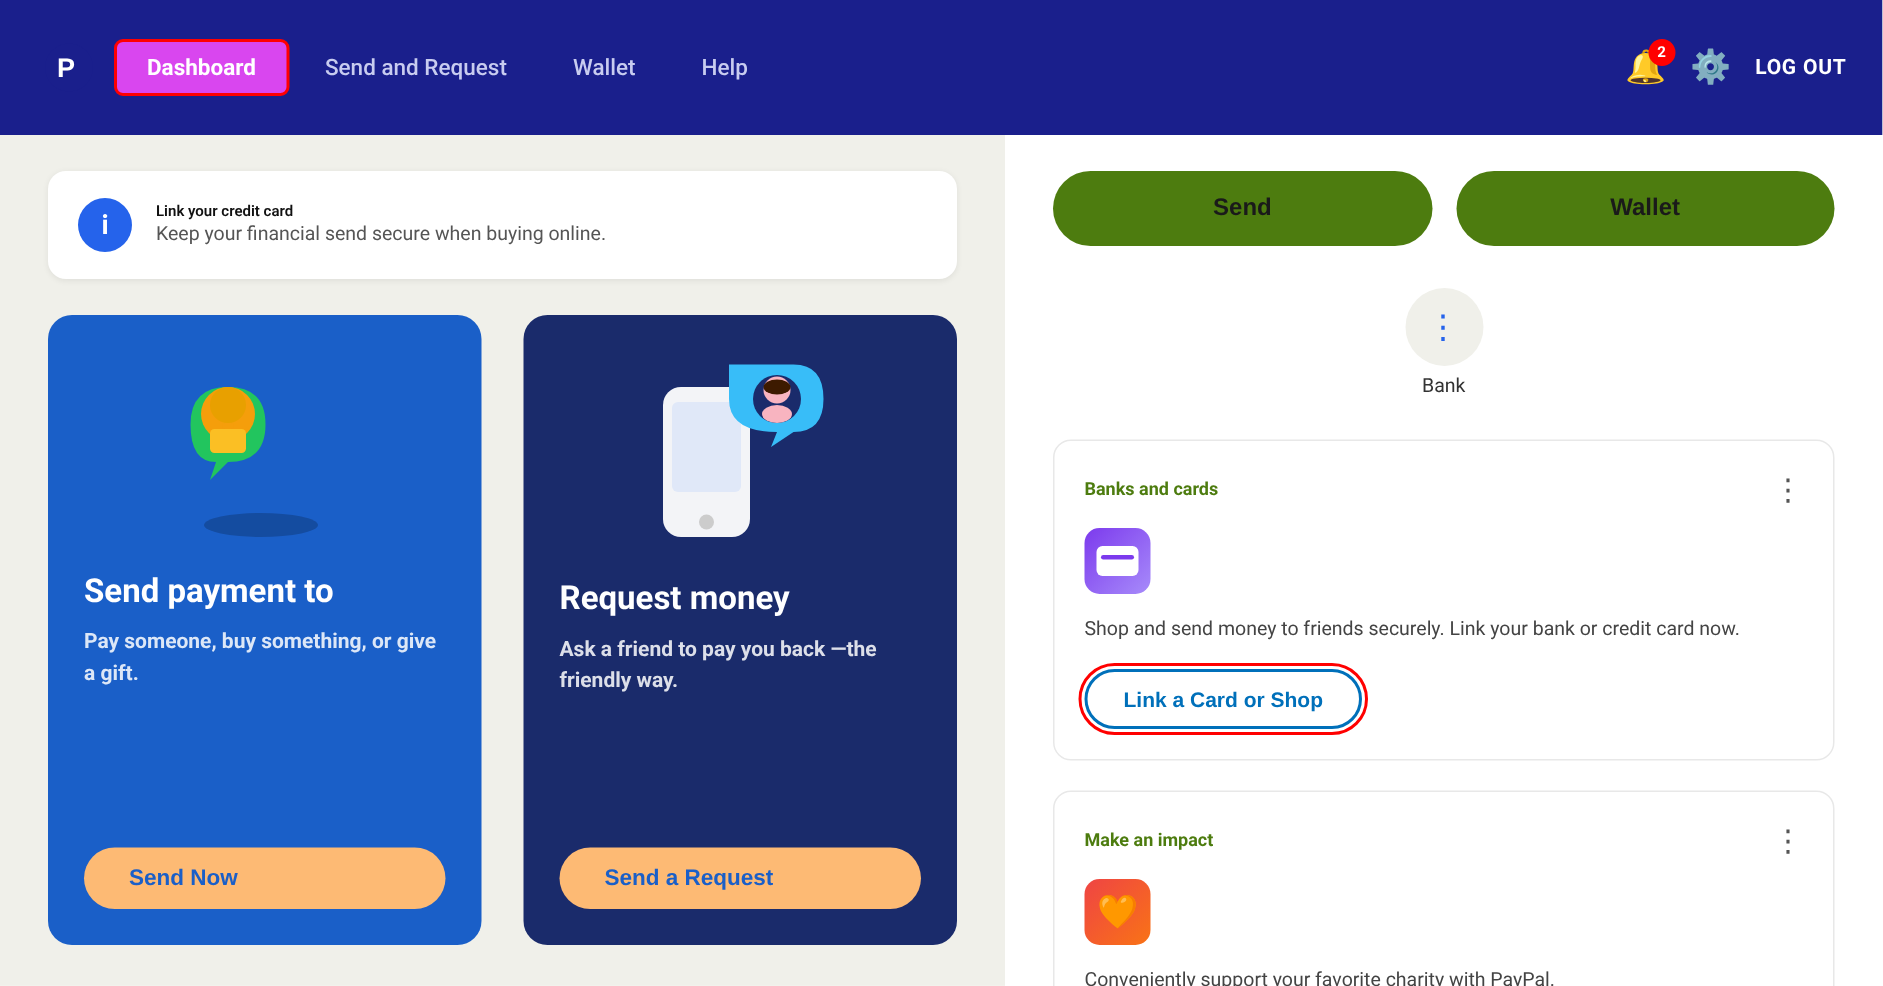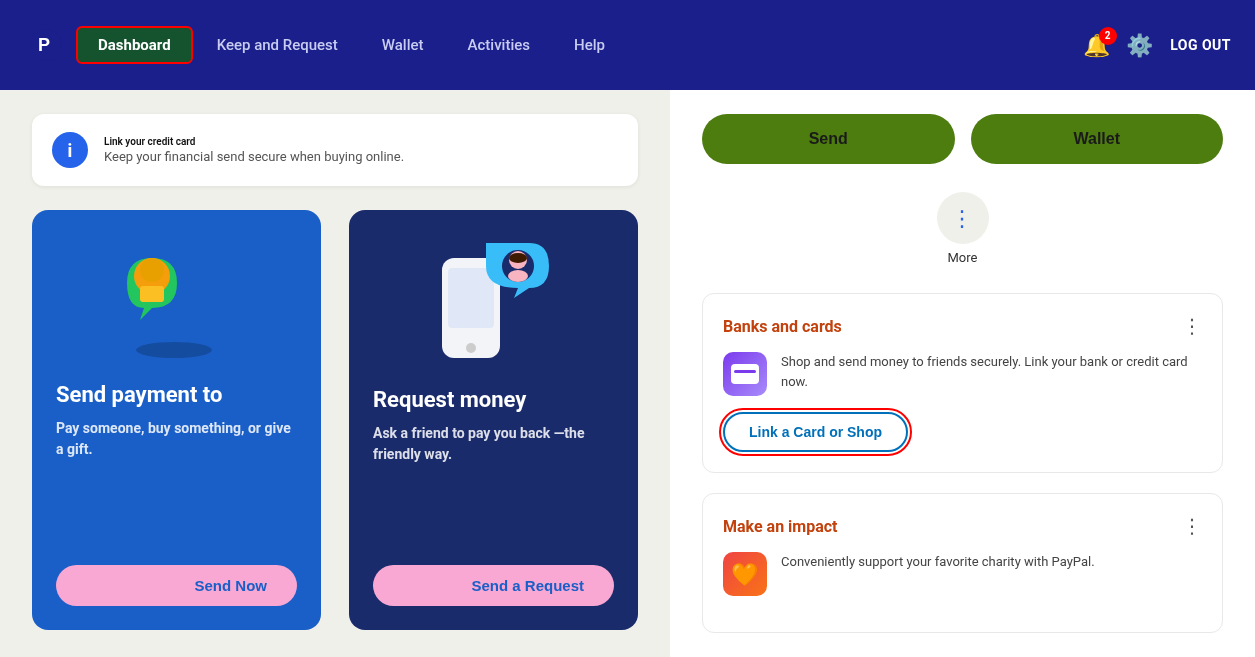--- a/index.html
+++ b/index.html
@@ -31,21 +31,21 @@
       cursor: pointer;
       border-radius: 8px;
       text-decoration: none;
       white-space: nowrap;
     }
     .nav-item.active {
       color: #fff;
       font-weight: 700;
       border: 2px solid #ff0000;
       border-radius: 6px;
-      background: #14532d;
+      background: #d946ef;
     }
     .header-right {
       margin-left: auto;
       display: flex;
       align-items: center;
       gap: 16px;
     }
     .bell-wrap {
       position: relative;
       cursor: pointer;
@@ -141,31 +141,31 @@
       justify-content: center;
       margin-bottom: 24px;
       min-height: 120px;
       align-items: center;
     }
 
     .card h2 { font-size: 22px; font-weight: 700; color: #fff; margin-bottom: 10px; line-height: 1.2; }
     .card p { font-size: 14px; color: rgba(255,255,255,0.85); line-height: 1.5; flex: 1; font-weight: bold; }
     .card-btn {
       margin-top: 19px;
-      background: #f9a8d4;
+      background: #fdba74;
       color: #1a5fc8;
       border: none;
       border-radius: 25px;
       padding: 12px 30px;
       font-size: 15px;
       font-weight: 600;
       cursor: pointer;
       align-self: center;
       width: 100%;
-      text-align: right;
+      text-align: left;
     }
 
     
     .right-panel {
       flex: 1;
       padding: 24px 32px;
       background: #fff;
       overflow-y: auto;
     }
 
@@ -212,27 +212,28 @@
       border-radius: 12px;
       padding: 20px;
       margin-bottom: 20px;
     }
     .section-header {
       display: flex;
       align-items: center;
       justify-content: space-between;
       margin-bottom: 14px;
     }
-    .section-title { font-size: 16px; font-weight: 700; color: #c2410c; text-align: right; }
+    .section-title { font-size: 12px; font-weight: 700; color: #4d7c0f; text-align: right; }
     .three-dots { font-size: 20px; color: #555; cursor: pointer; }
     .section-body {
       display: flex;
       align-items: flex-start;
       gap: 14px;
       margin-bottom: 16px;
+      flex-direction: column;
     }
     .bank-icon {
       width: 44px; height: 44px;
       background: linear-gradient(135deg, #7c3aed, #a78bfa);
       border-radius: 10px;
       display: flex; align-items: center; justify-content: center;
       flex-shrink: 0;
     }
     .bank-icon-inner {
       width: 28px; height: 20px;
@@ -279,23 +280,22 @@
 <header class="header">
   <div class="header-logo">
     <svg viewBox="0 0 32 32" fill="none" xmlns="http://www.w3.org/2000/svg">
       <circle cx="16" cy="16" r="16" fill="#1a1f8c"></circle>
       <text x="8" y="22" font-size="18" font-weight="900" fill="white" font-family="Arial">P</text>
     </svg>
   </div>
 
   <nav style="display:flex; align-items:center; gap:4px;">
     <a class="nav-item active">Dashboard</a>
-    <a class="nav-item">Keep and Request</a>
+    <a class="nav-item">Send and Request</a>
     <a class="nav-item">Wallet</a>
-    <a class="nav-item">Activities</a>
     <a class="nav-item">Help</a>
   </nav>
 
   <div class="header-right">
     <div class="bell-wrap">
       <span class="bell-icon">🔔</span>
       <span class="badge">2</span>
     </div>
     <span class="gear-icon">⚙️</span>
     <span class="logout-btn">LOG OUT</span>
@@ -365,21 +365,21 @@
 
     <div class="action-buttons">
       <button class="action-btn">Send</button>
       <button class="action-btn">Wallet</button>
     </div>
 
     <div class="more-section">
       <div class="more-circle">
         <span class="more-dots">⋮</span>
       </div>
-      <span class="more-label">More</span>
+      <span class="more-label">Bank</span>
     </div>
 
     <div class="section-card">
       <div class="section-header">
         <span class="section-title">Banks and cards</span>
         <span class="three-dots">⋮</span>
       </div>
       <div class="section-body">
         <div class="bank-icon">
           <div class="bank-icon-inner"></div>

